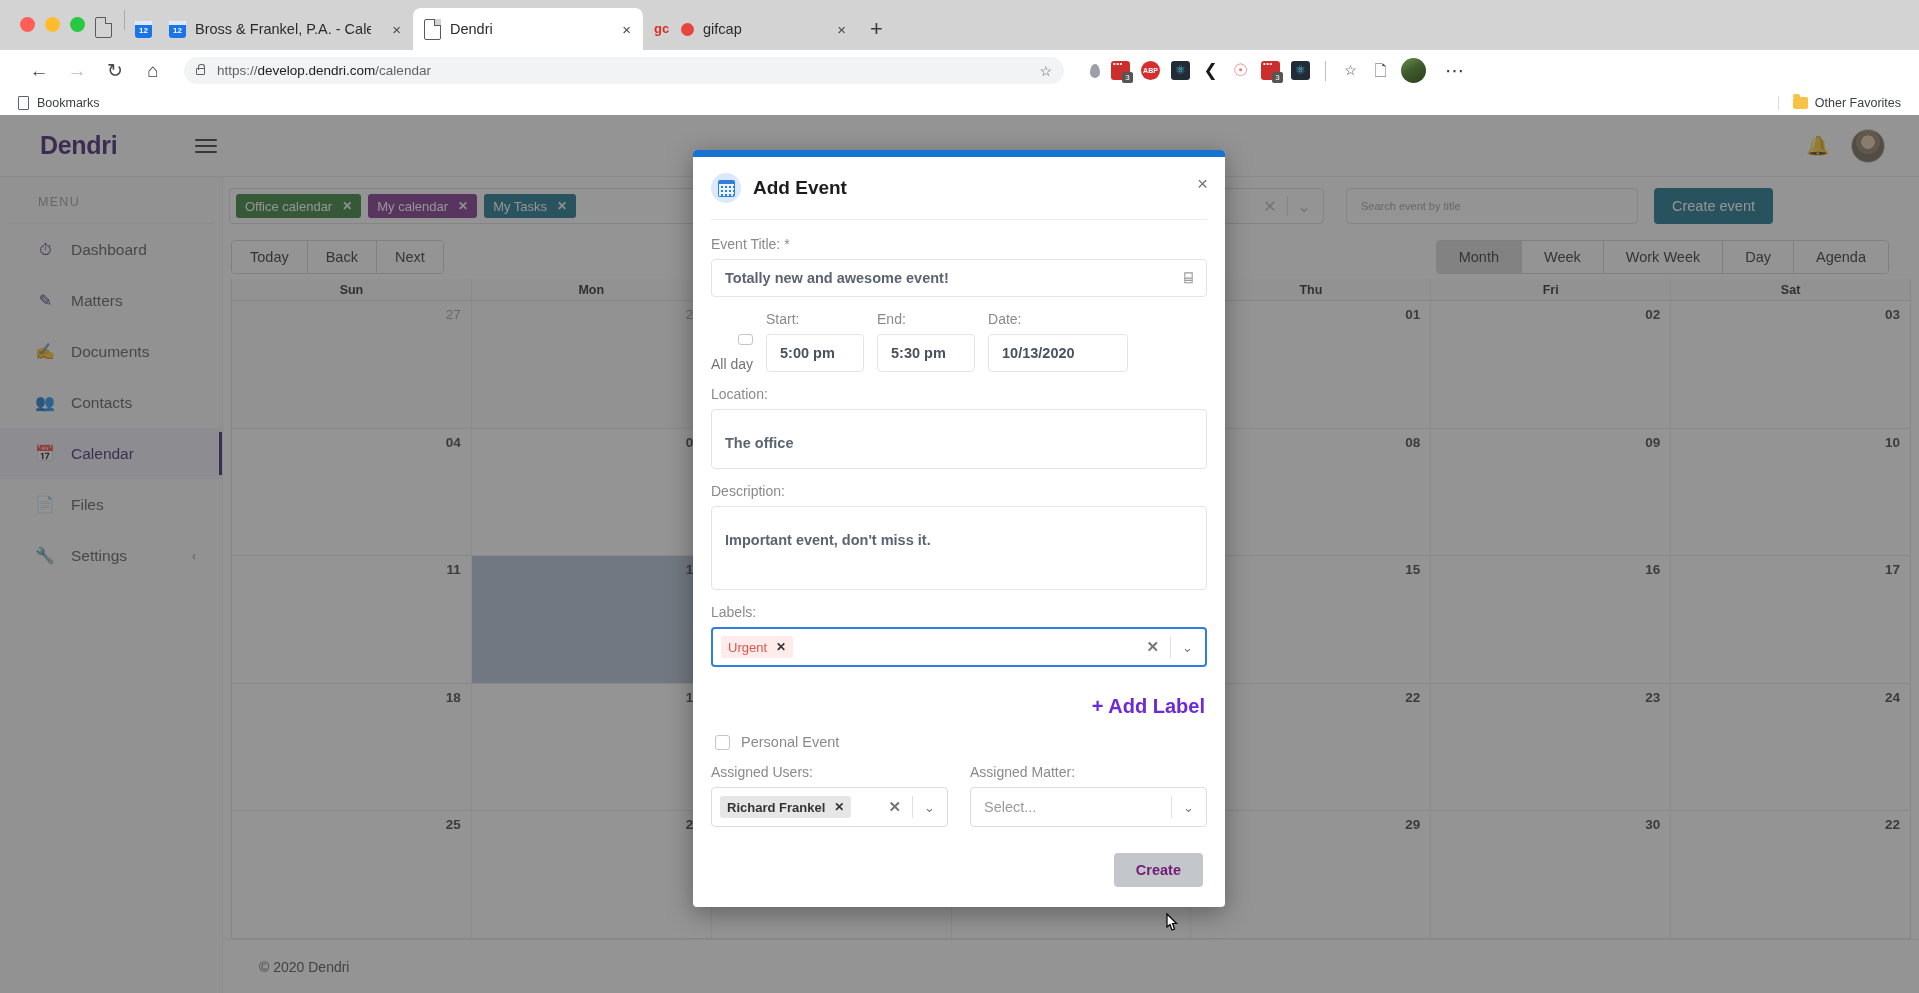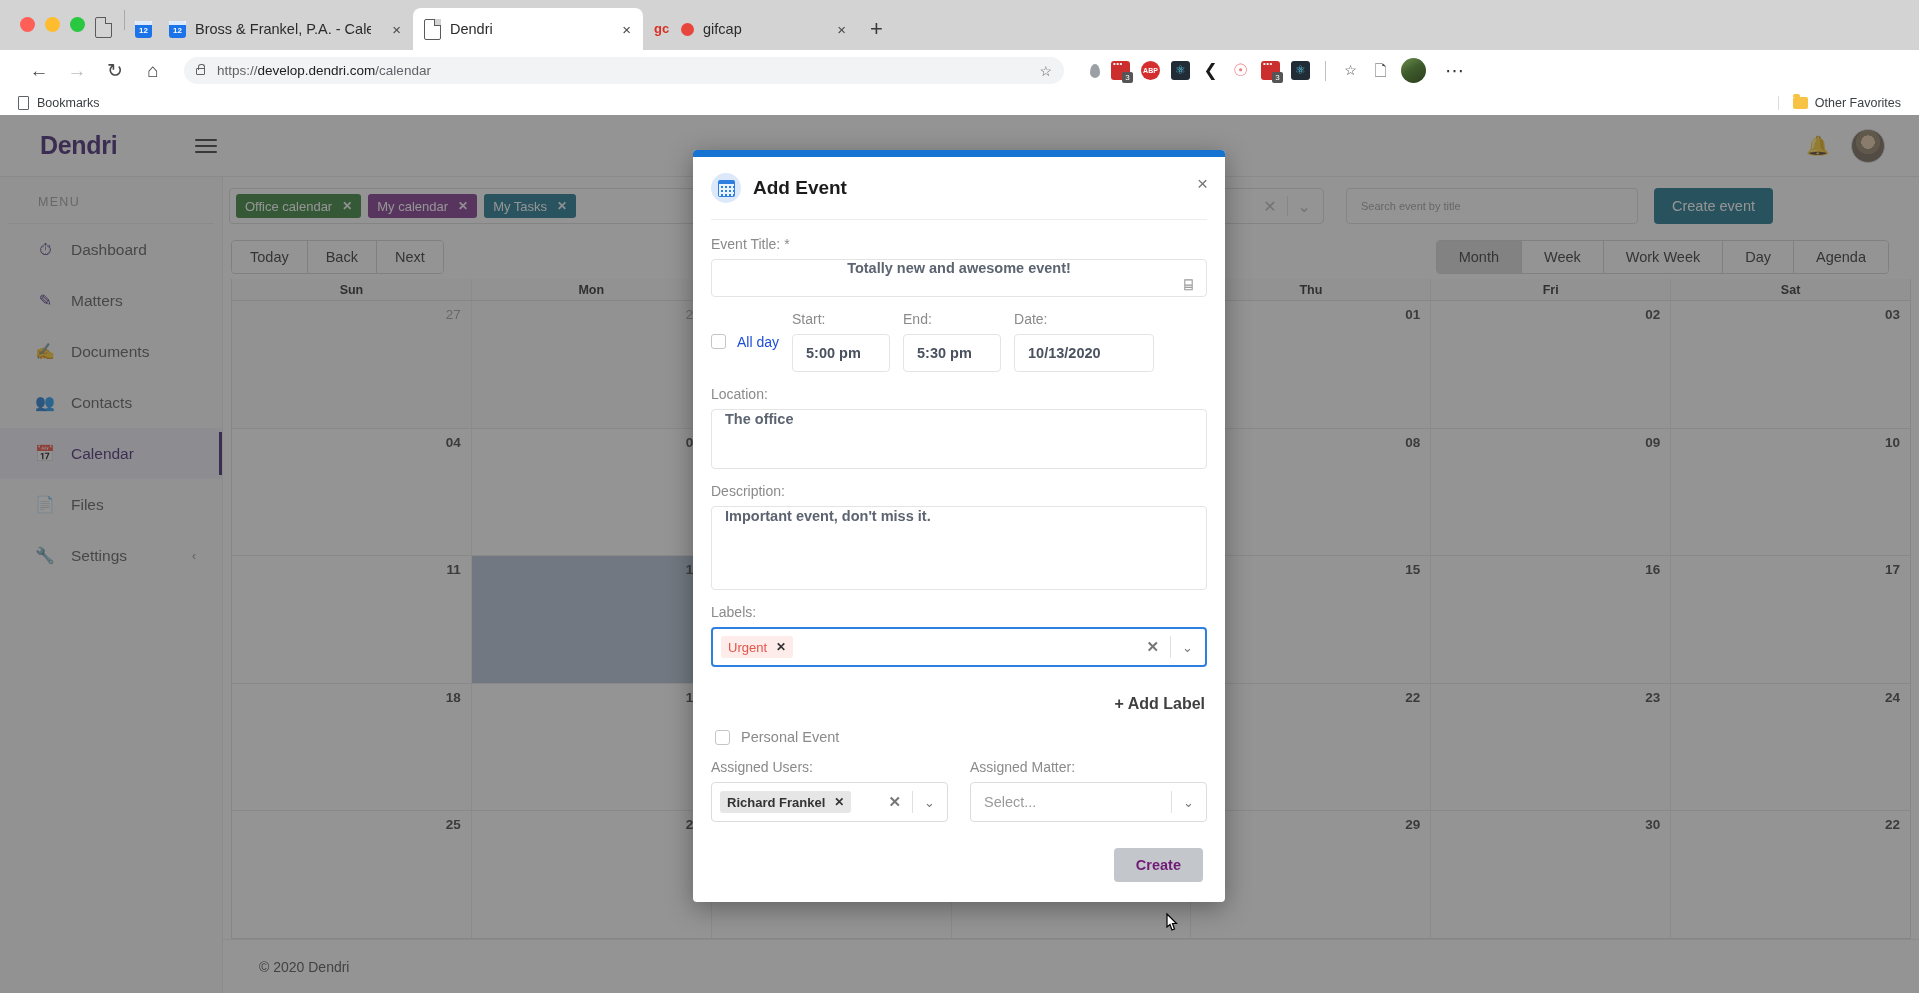--- a/index.html
+++ b/index.html
@@ -130,44 +130,44 @@
   .modal-topbar { height:7px; background:#1673d1;}
   .modal-head { height:62px; display:flex; align-items:center; padding:0 18px 0 18px; position:relative;}
   .cal-ico-wrap { width:30px; height:30px; border-radius:50%; background:#dce9fb; display:flex; align-items:center; justify-content:center; margin-right:12px;}
   .cal-ico { width:17px; height:17px; background:#2f7fe0; border-radius:2px; position:relative;}
   .cal-ico::before{content:"";position:absolute;left:1px;right:1px;top:4px;bottom:1px;background:repeating-linear-gradient(to right,#fff 0 2px,transparent 2px 4px),repeating-linear-gradient(to bottom,#fff 0 2px,transparent 2px 4px);opacity:.9;}
   .modal-title { font-size:19px; font-weight:bold; color:#1c1c1c;}
   .modal-close { position:absolute; right:17px; top:17px; font-size:19px; color:#777; cursor:pointer; line-height:1;}
   .modal-divider { height:1px; background:#ececec; margin:0 18px;}
   .modal-body { padding:16px 18px 6px 18px;}
   .flabel { font-size:14px; color:#8a8a8a; margin-bottom:7px; display:block; }
-  .finput { width:100%; height:38px; border:1px solid #e4e4e4; border-radius:4px; padding:0 13px; font-size:14.5px; color:#5b6470; font-weight:bold; display:flex; align-items:center; background:#fff;flex-direction:column;}
+  .finput { width:100%; height:38px; border:1px solid #e4e4e4; border-radius:4px; padding:0 13px; font-size:14.5px; color:#5b6470; font-weight:bold; display:flex; align-items:center; background:#fff;}
   .finput .icon-right { margin-left:auto; color:#9b9b9b; font-size:15px;}
   .field { margin-bottom:14px; }
   .row-time { display:flex; align-items:flex-end; gap:13px; margin-bottom:14px;}
-  .allday { display:flex; align-items:flex-start; gap:11px; height:38px; font-size:14px; color:#1d4ed8;}
+  .allday { display:flex; align-items:flex-end; gap:11px; height:38px; font-size:14px; color:#737373;flex-direction:column;}
   .chk { width:15px; height:15px; border:1.6px solid #c5c5c5; border-radius:3px; background:#fff;}
   .tcol { }
   .tcol .flabel{ margin-bottom:7px;}
   .tinput { height:38px; border:1px solid #e4e4e4; border-radius:4px; padding:0 13px; font-size:14.5px; color:#4a5260; font-weight:bold; display:flex; align-items:center; background:#fff;}
   .w-start { width:98px;} .w-end{width:98px;} .w-date{width:140px;}
-  .tarea { width:100%; height:60px; border:1px solid #e4e4e4; border-radius:4px; padding:1px 13px; font-size:14.5px; color:#5b6470; font-weight:bold; background:#fff;}
+  .tarea { width:100%; height:60px; border:1px solid #e4e4e4; border-radius:4px; padding:25px 13px; font-size:14.5px; color:#5b6470; font-weight:bold; background:#fff;}
   .tarea.tall { height:84px; }
   .select-ctl { width:100%; min-height:40px; border:2px solid #2f7fe0; border-radius:4px; display:flex; align-items:center; padding:0 8px; gap:8px; background:#fff;}
   .chip { height:22px; display:flex; align-items:center; gap:9px; padding:0 7px; border-radius:3px; font-size:13px;}
   .chip.urgent { background:#fdecea; color:#e0564a;}
   .chip.user { background:#e6e6e6; color:#333; font-weight:bold;}
   .chip .x { font-weight:bold; font-size:12px; color:#333;}
   .chip.urgent .x { color:#333;}
   .sel-right { margin-left:auto; display:flex; align-items:center; gap:11px; color:#777; padding-right:4px;}
   .sel-right .sep { width:1px; height:22px; background:#e0e0e0;}
   .sel-right .xx { font-size:15px; font-weight:bold;}
   .sel-right .cv { font-size:13px;}
   .add-label-row { display:flex; justify-content:flex-end; padding: 14px 2px 10px 0;}
-  .add-label { color:#404040; font-size:16px; font-weight:bold; cursor:pointer;}
+  .add-label { color:#6d28d9; font-size:20px; font-weight:bold; cursor:pointer;}
   .personal { display:flex; align-items:center; gap:11px; font-size:14.5px; color:#8a8a8a; padding: 6px 0 14px 4px;}
   .two-col { display:flex; gap:22px;}
   .two-col > div { flex:1;}
   .select-plain { width:100%; height:40px; border:1px solid #dcdcdc; border-radius:4px; display:flex; align-items:center; padding:0 8px; gap:8px; background:#fff;}
   .ph { color:#9a9a9a; font-size:14.5px; padding-left:5px;}
   .modal-foot { padding: 20px 22px 20px 0; display:flex; justify-content:flex-end;}
   .create-btn { height:34px; padding:0 22px; background:#c3c7cb; color:#701a75; border:none; border-radius:4px; font-size:14.5px; font-weight:bold; cursor:pointer;}
   .cursor { position:absolute; left:1162px; top:912px; z-index:20; width:20px; height:24px; pointer-events:none;}
 </style>
 </head>

